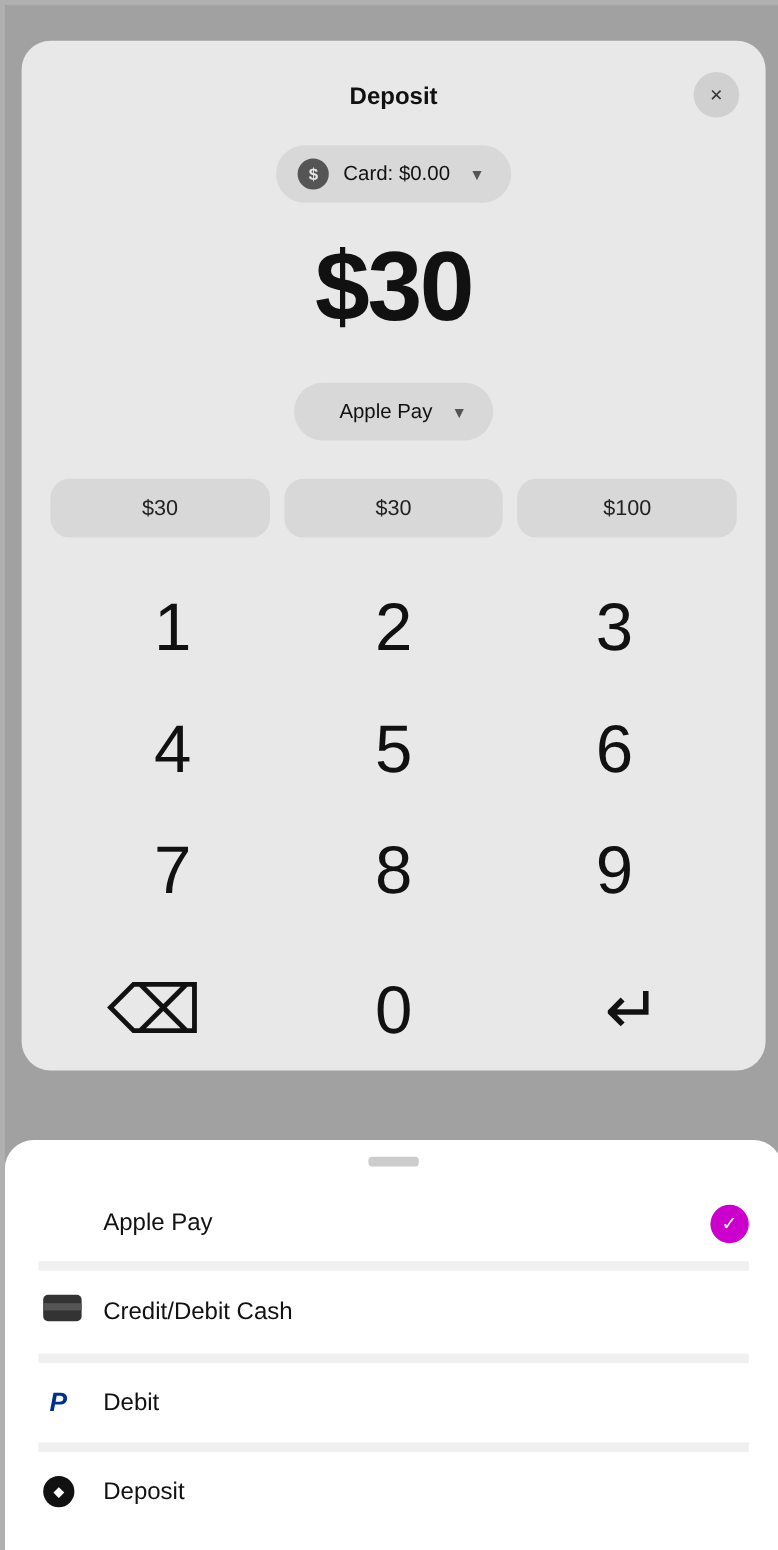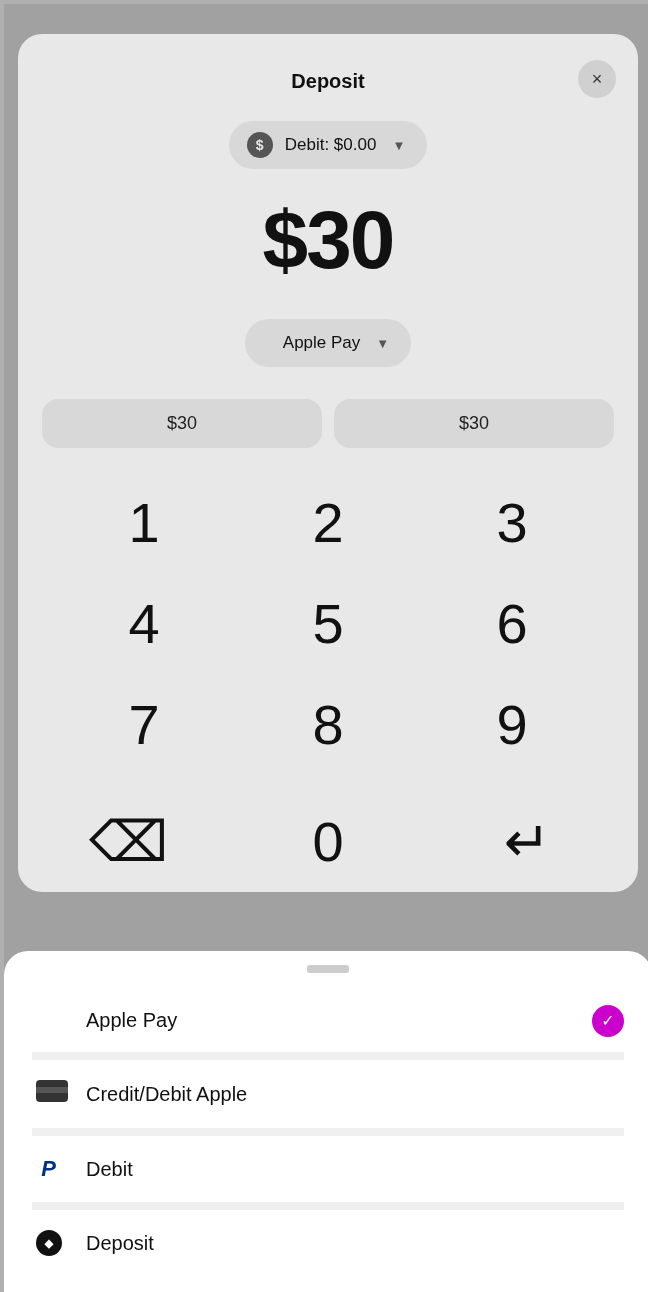--- a/index.html
+++ b/index.html
@@ -325,38 +325,39 @@
 <div class="modal">
 
   <div class="modal-header">
     <span class="modal-title">Deposit</span>
     <button class="close-btn">×</button>
   </div>
 
   <div class="cash-selector">
     <button class="cash-pill">
       <div class="cash-icon">$</div>
-      <span>Debit: $0.00</span>
+      <span>Card: $0.00</span>
       <span class="chevron">▼</span>
     </button>
   </div>
 
   <div class="amount-display">$30</div>
 
   <div class="payment-selector">
     <button class="payment-pill">
       <span class="apple-logo"></span>
       <span>Apple Pay</span>
       <span class="chevron">▼</span>
     </button>
   </div>
 
   <div class="quick-amounts">
     <button class="quick-btn">$30</button>
     <button class="quick-btn">$30</button>
+    <button class="quick-btn">$100</button>
   </div>
 
   <div class="numpad">
     <button class="num-btn">1</button>
     <button class="num-btn">2</button>
     <button class="num-btn">3</button>
     <button class="num-btn">4</button>
     <button class="num-btn">5</button>
     <button class="num-btn">6</button>
     <button class="num-btn">7</button>
@@ -380,21 +381,21 @@
     <span class="payment-option-label">Apple Pay</span>
     <div class="selected-check">✓</div>
   </div>
 
   <div class="divider"></div>
 
   <div class="payment-option">
     <span class="payment-option-icon">
       <span class="card-icon"></span>
     </span>
-    <span class="payment-option-label">Credit/Debit Apple</span>
+    <span class="payment-option-label">Credit/Debit Cash</span>
   </div>
 
   <div class="divider"></div>
 
   <div class="payment-option">
     <span class="payment-option-icon paypal-icon">P</span>
     <span class="payment-option-label">Debit</span>
   </div>
 
   <div class="divider"></div>

